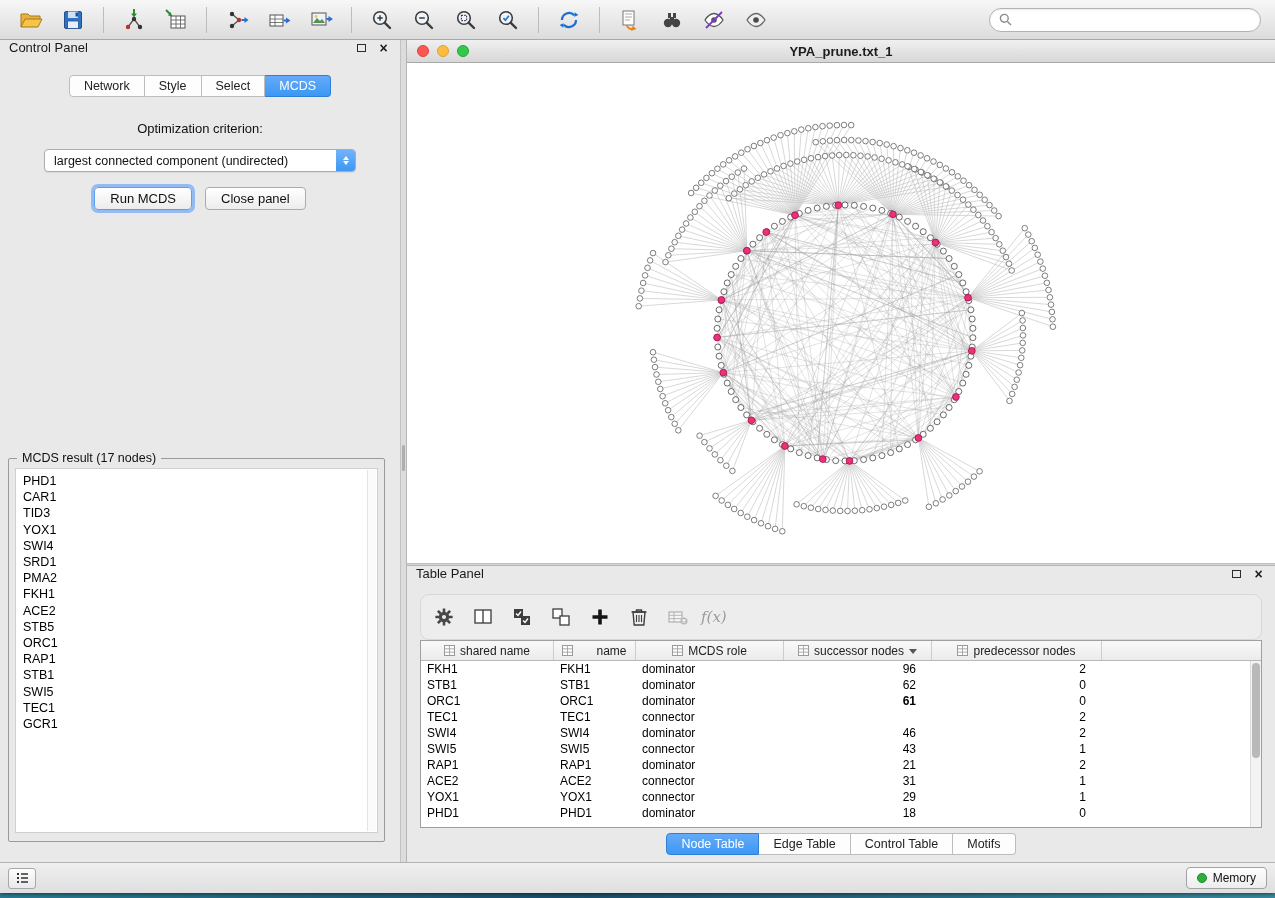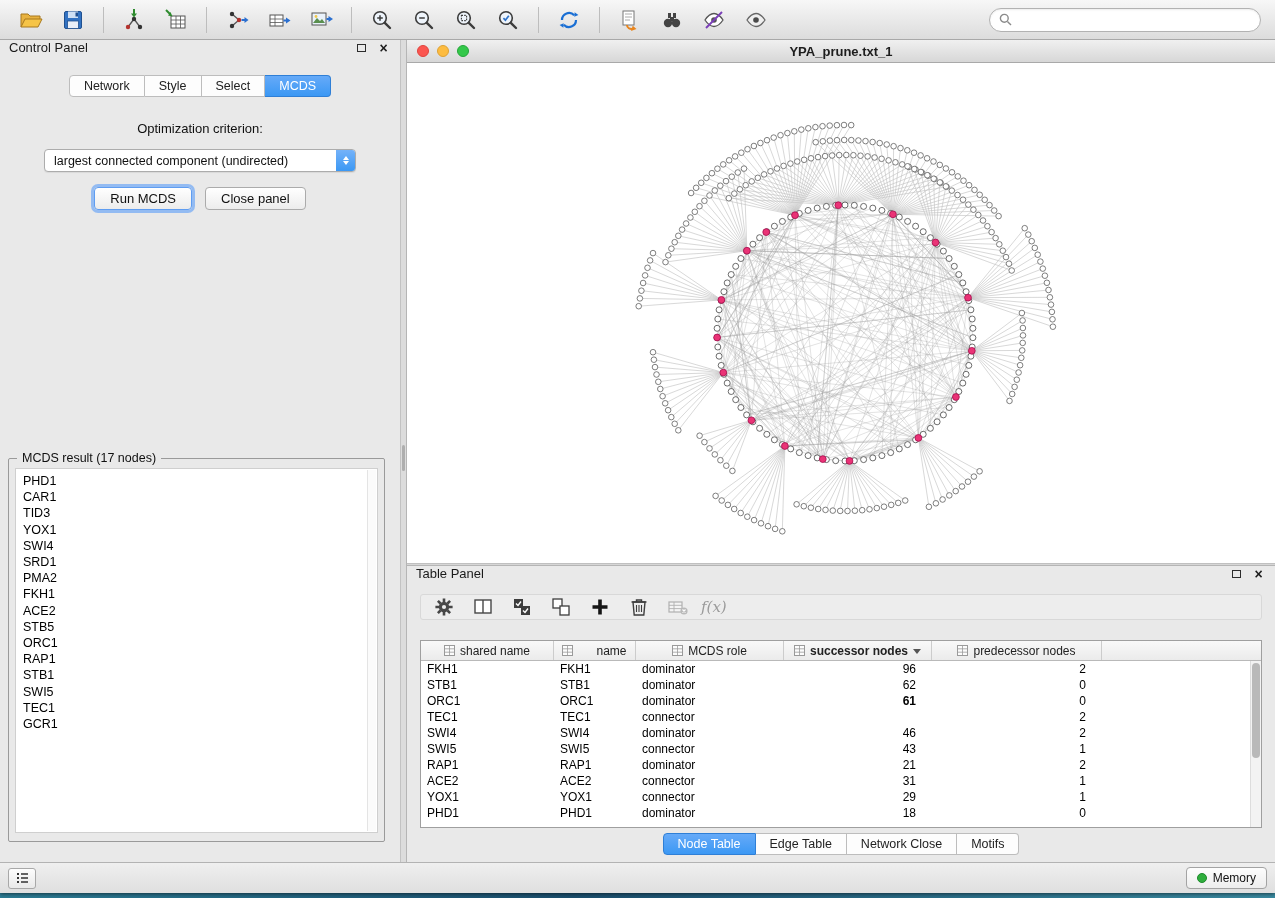--- a/index.html
+++ b/index.html
@@ -71,22 +71,22 @@
   .net-canvas{position:absolute;left:0;right:0;top:23px;bottom:0;background:#fff}
   .net-canvas svg{display:block;width:100%;height:100%}
   .chord{stroke:#9a9a9a;stroke-width:.55;opacity:.5}
   .fan{stroke:#c3c3c3;stroke-width:.65}
   .leaf{fill:#fff;stroke:#5e5e5e;stroke-width:.8}
   .ringnode{fill:#fff;stroke:#474747;stroke-width:.8}
   .hub{fill:var(--pink,#ea3376);stroke:#a40d4e;stroke-width:.8}
 
   
   .table-panel{position:absolute;left:0;right:0;top:526px;bottom:0;background:#e9e9e9}
-  .table-toolbar{position:absolute;left:13px;right:13px;top:28px;height:26px;background:#ededed;border:1px solid #d8d8d8;
-                 border-radius:3px;display:flex;align-items:center;padding:0 6px}
+  .table-toolbar{position:absolute;left:13px;right:13px;top:28px;height:46px;background:#ededed;border:1px solid #d8d8d8;
+                 border-radius:9px;display:flex;align-items:center;padding:0 6px}
   #tt-icons{display:flex;align-items:center;gap:5px}
   .tt-btn{width:34px;height:30px;border:none;background:transparent;display:flex;align-items:center;justify-content:center;border-radius:4px}
   .fx-label{font:italic 15px "DejaVu Serif",serif;color:#9a9a9a;margin-left:6px}
 
   .table-viewport{position:absolute;left:13px;right:13px;top:74px;bottom:34px;background:#fff;border:1px solid #9f9f9f}
   .thead{display:flex;height:20px;background:linear-gradient(#f9f9f9,#ebebeb);border-bottom:1px solid #b9b9b9}
   .th{display:flex;align-items:center;justify-content:center;gap:5px;font-size:12px;color:#222;border-right:1px solid #cccccc;overflow:hidden;white-space:nowrap}
   .th.filler{flex:1;border-right:none}
   .chev{width:0;height:0;border:4px solid transparent;border-top:5px solid #555;margin-top:5px}
   .tbody{position:absolute;top:20px;left:0;right:11px;bottom:0;overflow:hidden}
@@ -1216,21 +1216,21 @@
               </svg>
               <span>name</span>
             </div>
             <div class="th" style="width: 148px;">
               <svg width="11" height="11" viewBox="0 0 11 11">
                 <rect x="0.5" y="0.5" width="10" height="10" fill="#fcfcfc" stroke="#9a9a9a"></rect>
                 <path d="M0.5 3.8h10M0.5 7.2h10M5.5 0.5v10" stroke="#9a9a9a" stroke-width="0.8"></path>
               </svg>
               <span>MCDS role</span>
             </div>
-            <div class="th" style="width: 148px; font-weight: bold;">
+            <div class="th" style="width: 148px;">
               <svg width="11" height="11" viewBox="0 0 11 11">
                 <rect x="0.5" y="0.5" width="10" height="10" fill="#fcfcfc" stroke="#9a9a9a"></rect>
                 <path d="M0.5 3.8h10M0.5 7.2h10M5.5 0.5v10" stroke="#9a9a9a" stroke-width="0.8"></path>
               </svg>
               <span>successor nodes</span>
               <span class="chev"></span>
             </div>
             <div class="th" style="width: 170px;">
               <svg width="11" height="11" viewBox="0 0 11 11">
                 <rect x="0.5" y="0.5" width="10" height="10" fill="#fcfcfc" stroke="#9a9a9a"></rect>
@@ -1312,21 +1312,21 @@
               <div class="td num" style="width: 170px;">0</div>
             </div>
           </div>
         <div class="tbl-scroll">
             <div class="tbl-thumb"></div>
           </div>
       </div>
       <div class="seg-tabs table-tabs" id="table-tabs">
           <div class="seg active">Node Table</div>
           <div class="seg">Edge Table</div>
-          <div class="seg">Network Close</div>
+          <div class="seg">Control Table</div>
           <div class="seg">Motifs</div>
         </div>
     </div>
   </div>
 
   <div class="status-bar">
     <button class="menu-btn">
       <svg width="18" height="18" viewBox="0 0 18 18">
         <path d="M4 5h2M4 9h2M4 13h2" stroke="#333" stroke-width="2"></path>
         <path d="M8 5h7M8 9h7M8 13h7" stroke="#333" stroke-width="1.6"></path>

